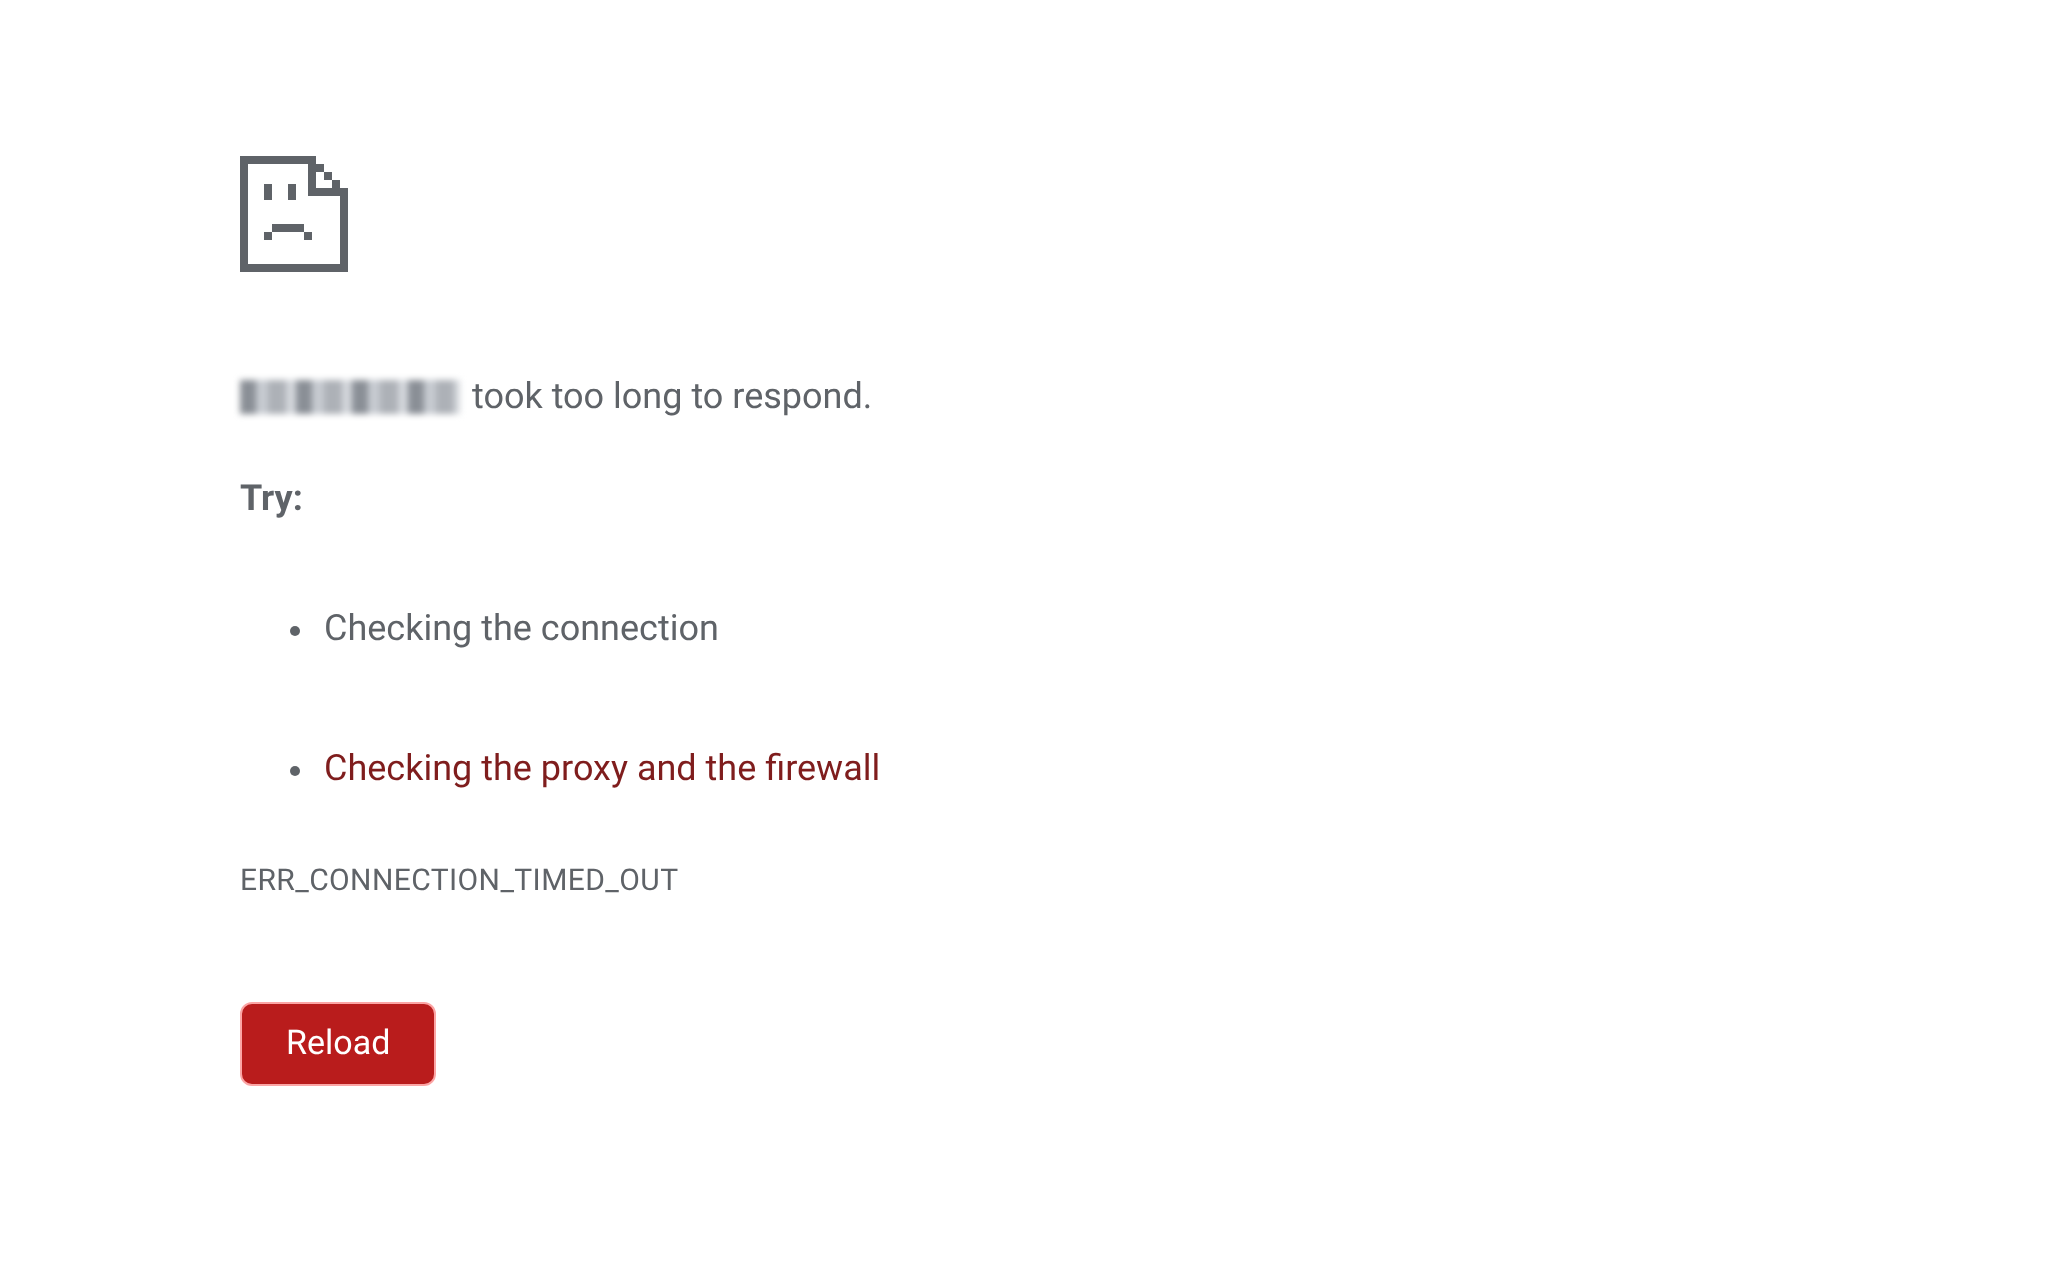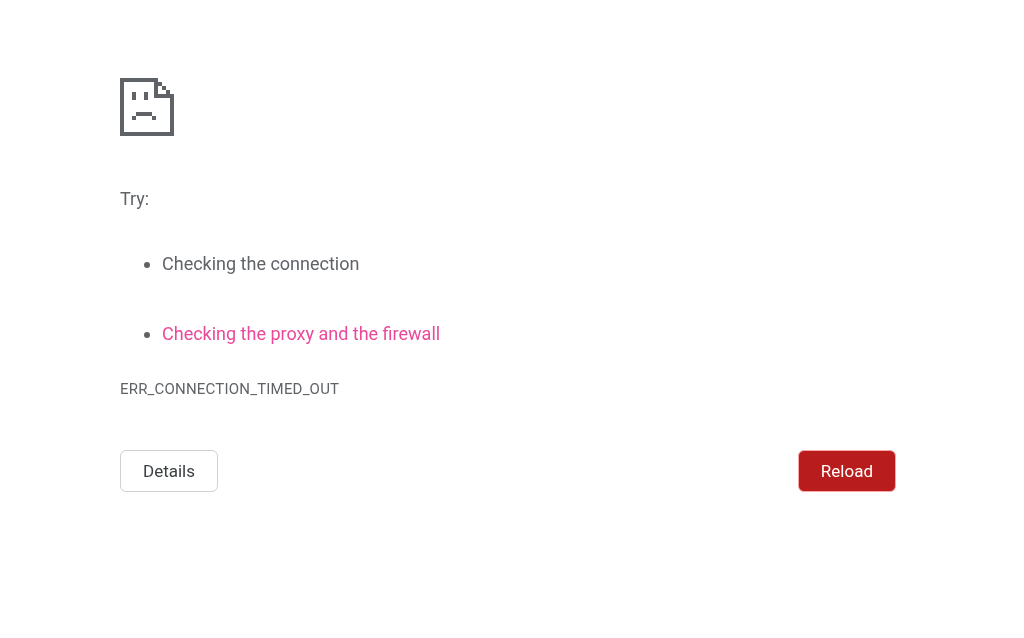--- a/index.html
+++ b/index.html
@@ -57,34 +57,35 @@
           #adb1b7 23px,
           #d4d7dc 23px,
           #d4d7dc 28px
         );
       filter: blur(1.5px);
     }
     .try-label {
       font-size: 18px;
       color: #5f6368;
       margin-bottom: 6px;
+      font-weight: bold;
     }
     ul.suggestions {
       list-style: disc;
       padding-left: 42px;
       margin-bottom: 32px;
     }
     ul.suggestions li {
       font-size: 18px;
       line-height: 1.65;
       color: #5f6368;
       margin-top: 40px;
     }
     ul.suggestions li .link {
-      color: #ec4899;
+      color: #7f1d1d;
       cursor: pointer;
       text-align: right;
     }
     .error-code {
       font-size: 15px;
       color: #5f6368;
       letter-spacing: 0.2px;
       margin-bottom: 52px;
     }
     .button-row {
@@ -135,31 +136,34 @@
         <rect x="24" y="14" width="4" height="8"></rect>
 
         <rect x="16" y="34" width="16" height="4"></rect>
         <rect x="12" y="38" width="4" height="4"></rect>
         <rect x="32" y="38" width="4" height="4"></rect>
       </g>
     </svg>
   </div>
 
 
+  <div class="message">
+    <span class="blurred-host"></span>
+    <span>took too long to respond.</span>
+  </div>
 
   <div class="try-label">Try:</div>
   <ul class="suggestions">
     <li>
       <span>Checking the connection</span>
     </li>
     <li>
       <span class="link">Checking the proxy and the firewall</span>
     </li>
   </ul>
 
   <div class="error-code">ERR_CONNECTION_TIMED_OUT</div>
 
   <div class="button-row">
-    <button class="btn btn-details">Details</button>
     <button class="btn btn-reload">Reload</button>
   </div>
 
 </div>
 
 </body></html>

